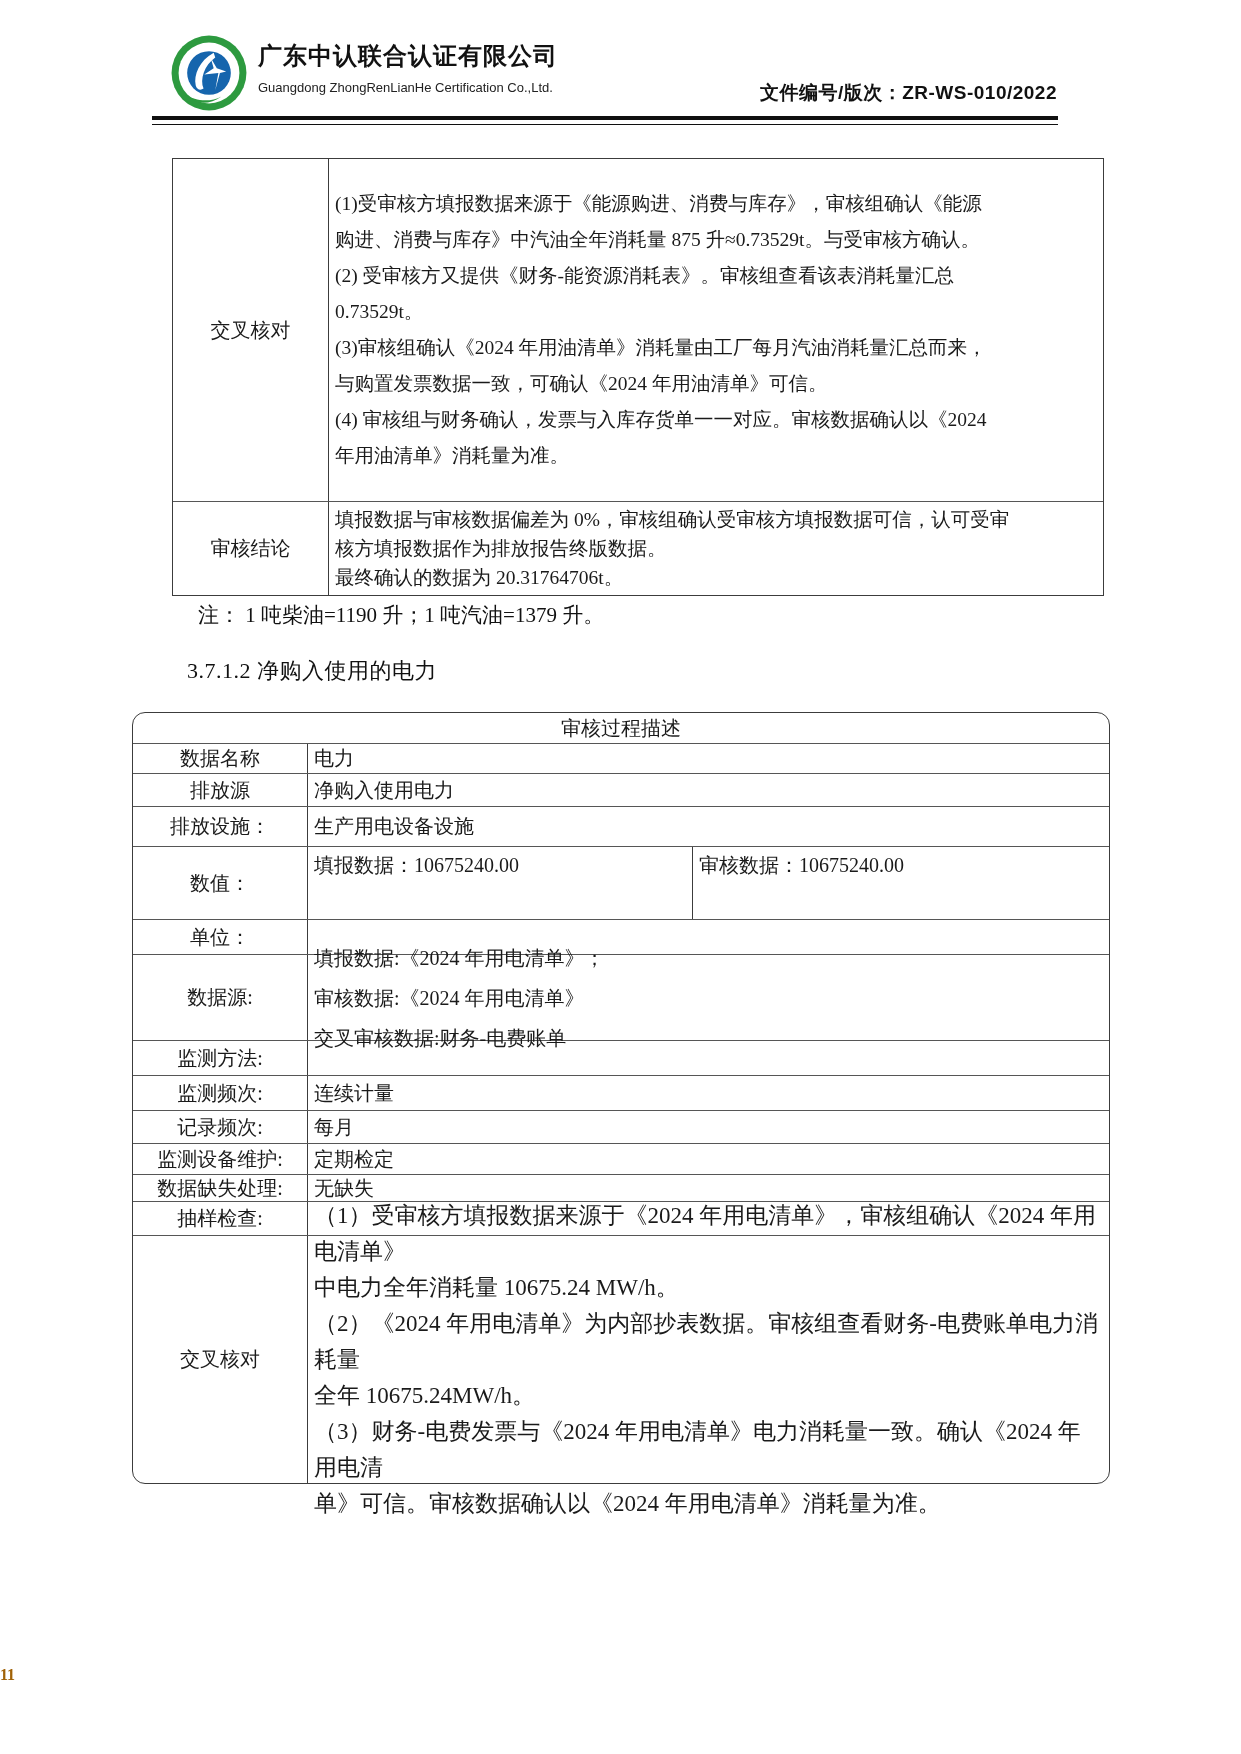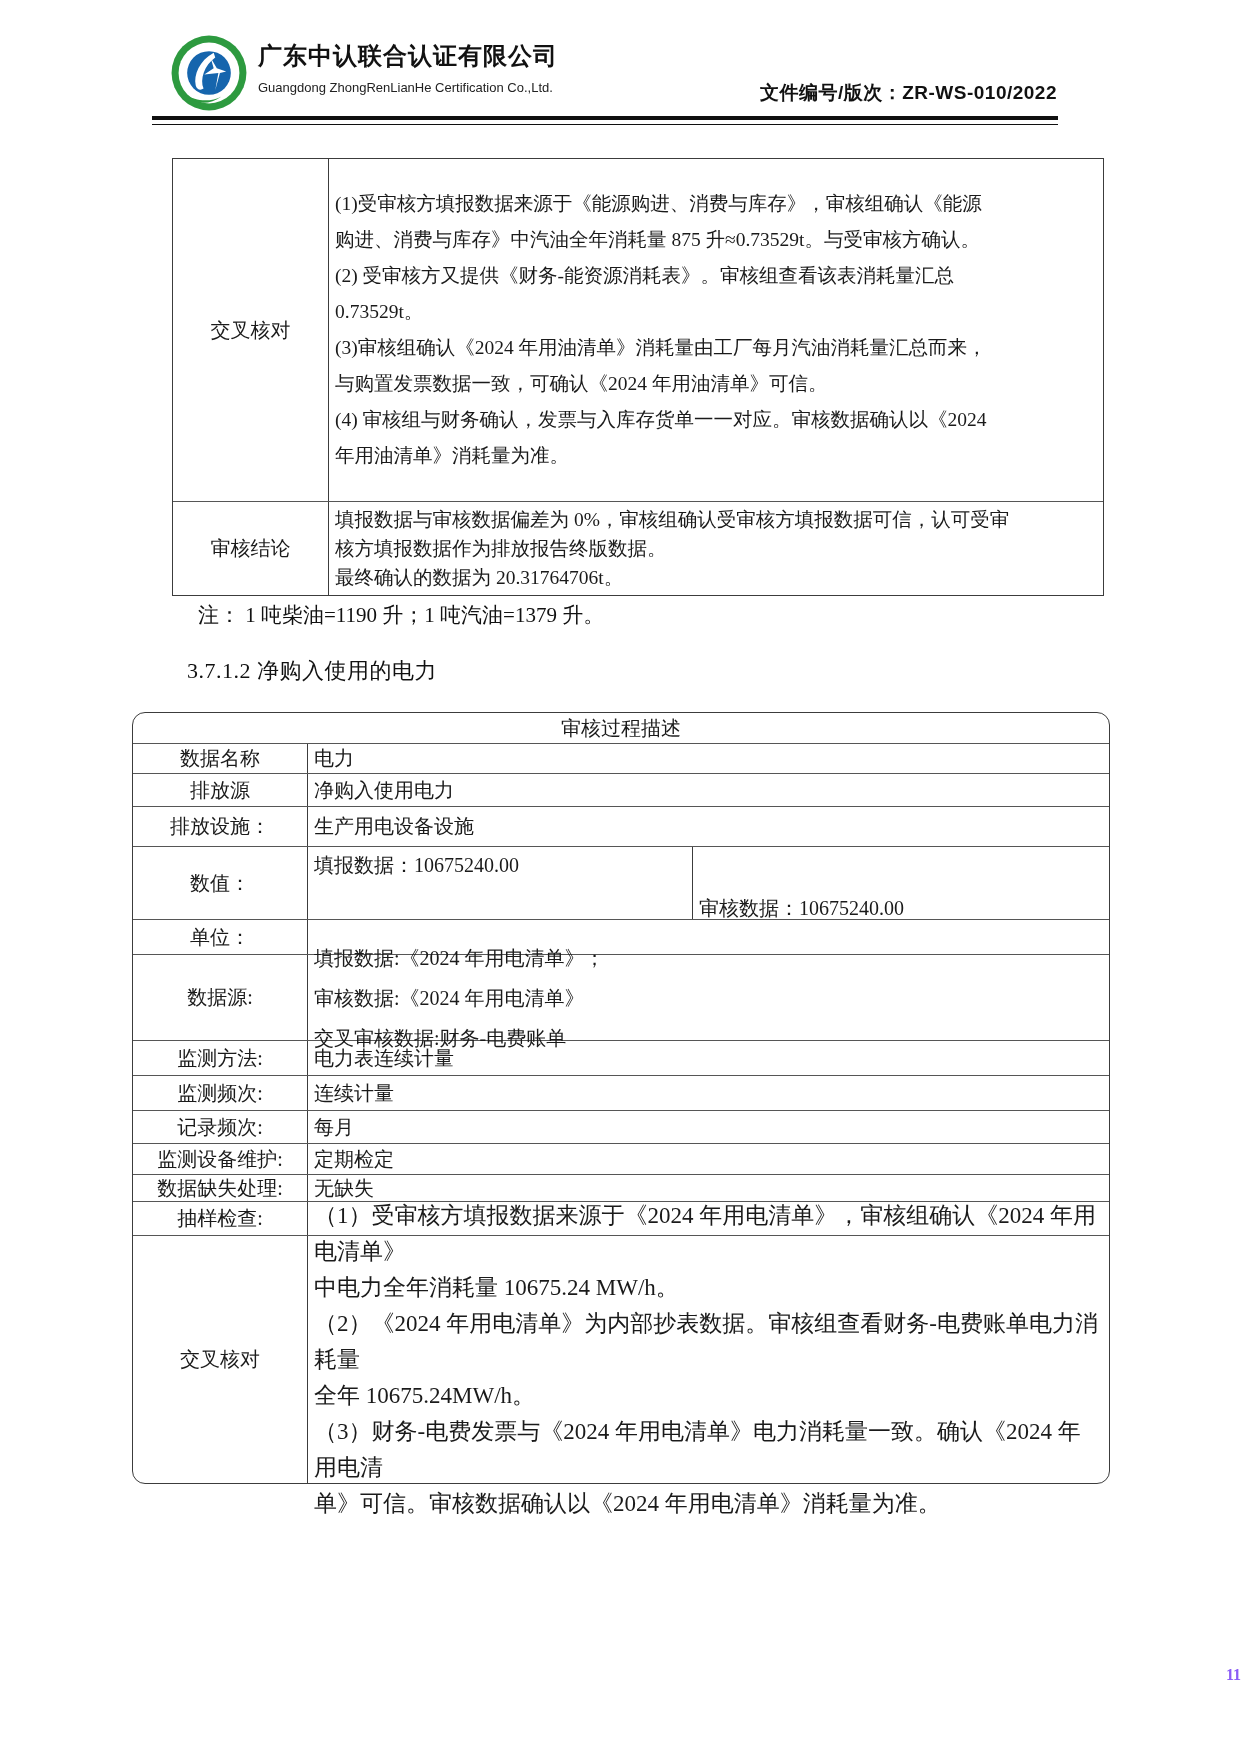--- a/index.html
+++ b/index.html
@@ -33,26 +33,26 @@
   
   .note{position:absolute;left:198px;top:601px;font-size:21px;color:#111;}
   .sec-heading{position:absolute;left:187px;top:656px;font-size:22px;color:#111;letter-spacing:.5px;}
   
   .t2{left:132px;top:712px;width:978px;border-radius:13px;}
   .t2 .lbl{width:175px;}
   .t2-title{display:flex;align-items:center;justify-content:center;font-size:20px;}
   .valrow .val{padding:0;align-items:stretch;}
   .subcell{box-sizing:border-box;padding:5px 6px 0 6px;font-size:20px;}
   .subcell.first{width:385px;border-right:1.6px solid #3c3c3c;}
-  .subcell.second{flex:1;margin-top:43px;}
+  .subcell.second{flex:1;}
   .t2-cross .val{font-size:23px;line-height:36px;}
   .src .val{line-height:40px;}
   
-  .pageno{position:absolute;left:0;top:1666px;width:1241px;text-align:right;
-          font-size:16px;font-weight:700;color:#8b5cf6;}
+  .pageno{position:absolute;left:0;top:1666px;width:1241px;text-align:left;
+          font-size:16px;font-weight:700;color:#a16207;}
 </style>
 </head>
 <body>
 
 <div class="page">
 
   <div class="hdr-logo">
     <svg viewBox="0 0 100 100" width="78" height="78">
       <circle cx="50" cy="50" r="48" fill="#2d9a3f"></circle>
       <circle cx="50" cy="50" r="39" fill="#ffffff"></circle>
@@ -119,21 +119,20 @@
       <div class="lbl">单位：</div>
     </div>
     <div class="trow src" style="height:86px;">
       <div class="lbl">数据源:</div>
       <div class="val pre">填报数据:《2024 年用电清单》；
 审核数据:《2024 年用电清单》
 交叉审核数据:财务-电费账单</div>
     </div>
     <div class="trow" style="height:35px;">
       <div class="lbl">监测方法:</div>
-      <div class="val">电力表连续计量</div>
     </div>
     <div class="trow" style="height:35px;">
       <div class="lbl">监测频次:</div>
       <div class="val">连续计量</div>
     </div>
     <div class="trow" style="height:33px;">
       <div class="lbl">记录频次:</div>
       <div class="val">每月</div>
     </div>
     <div class="trow" style="height:31px;">

